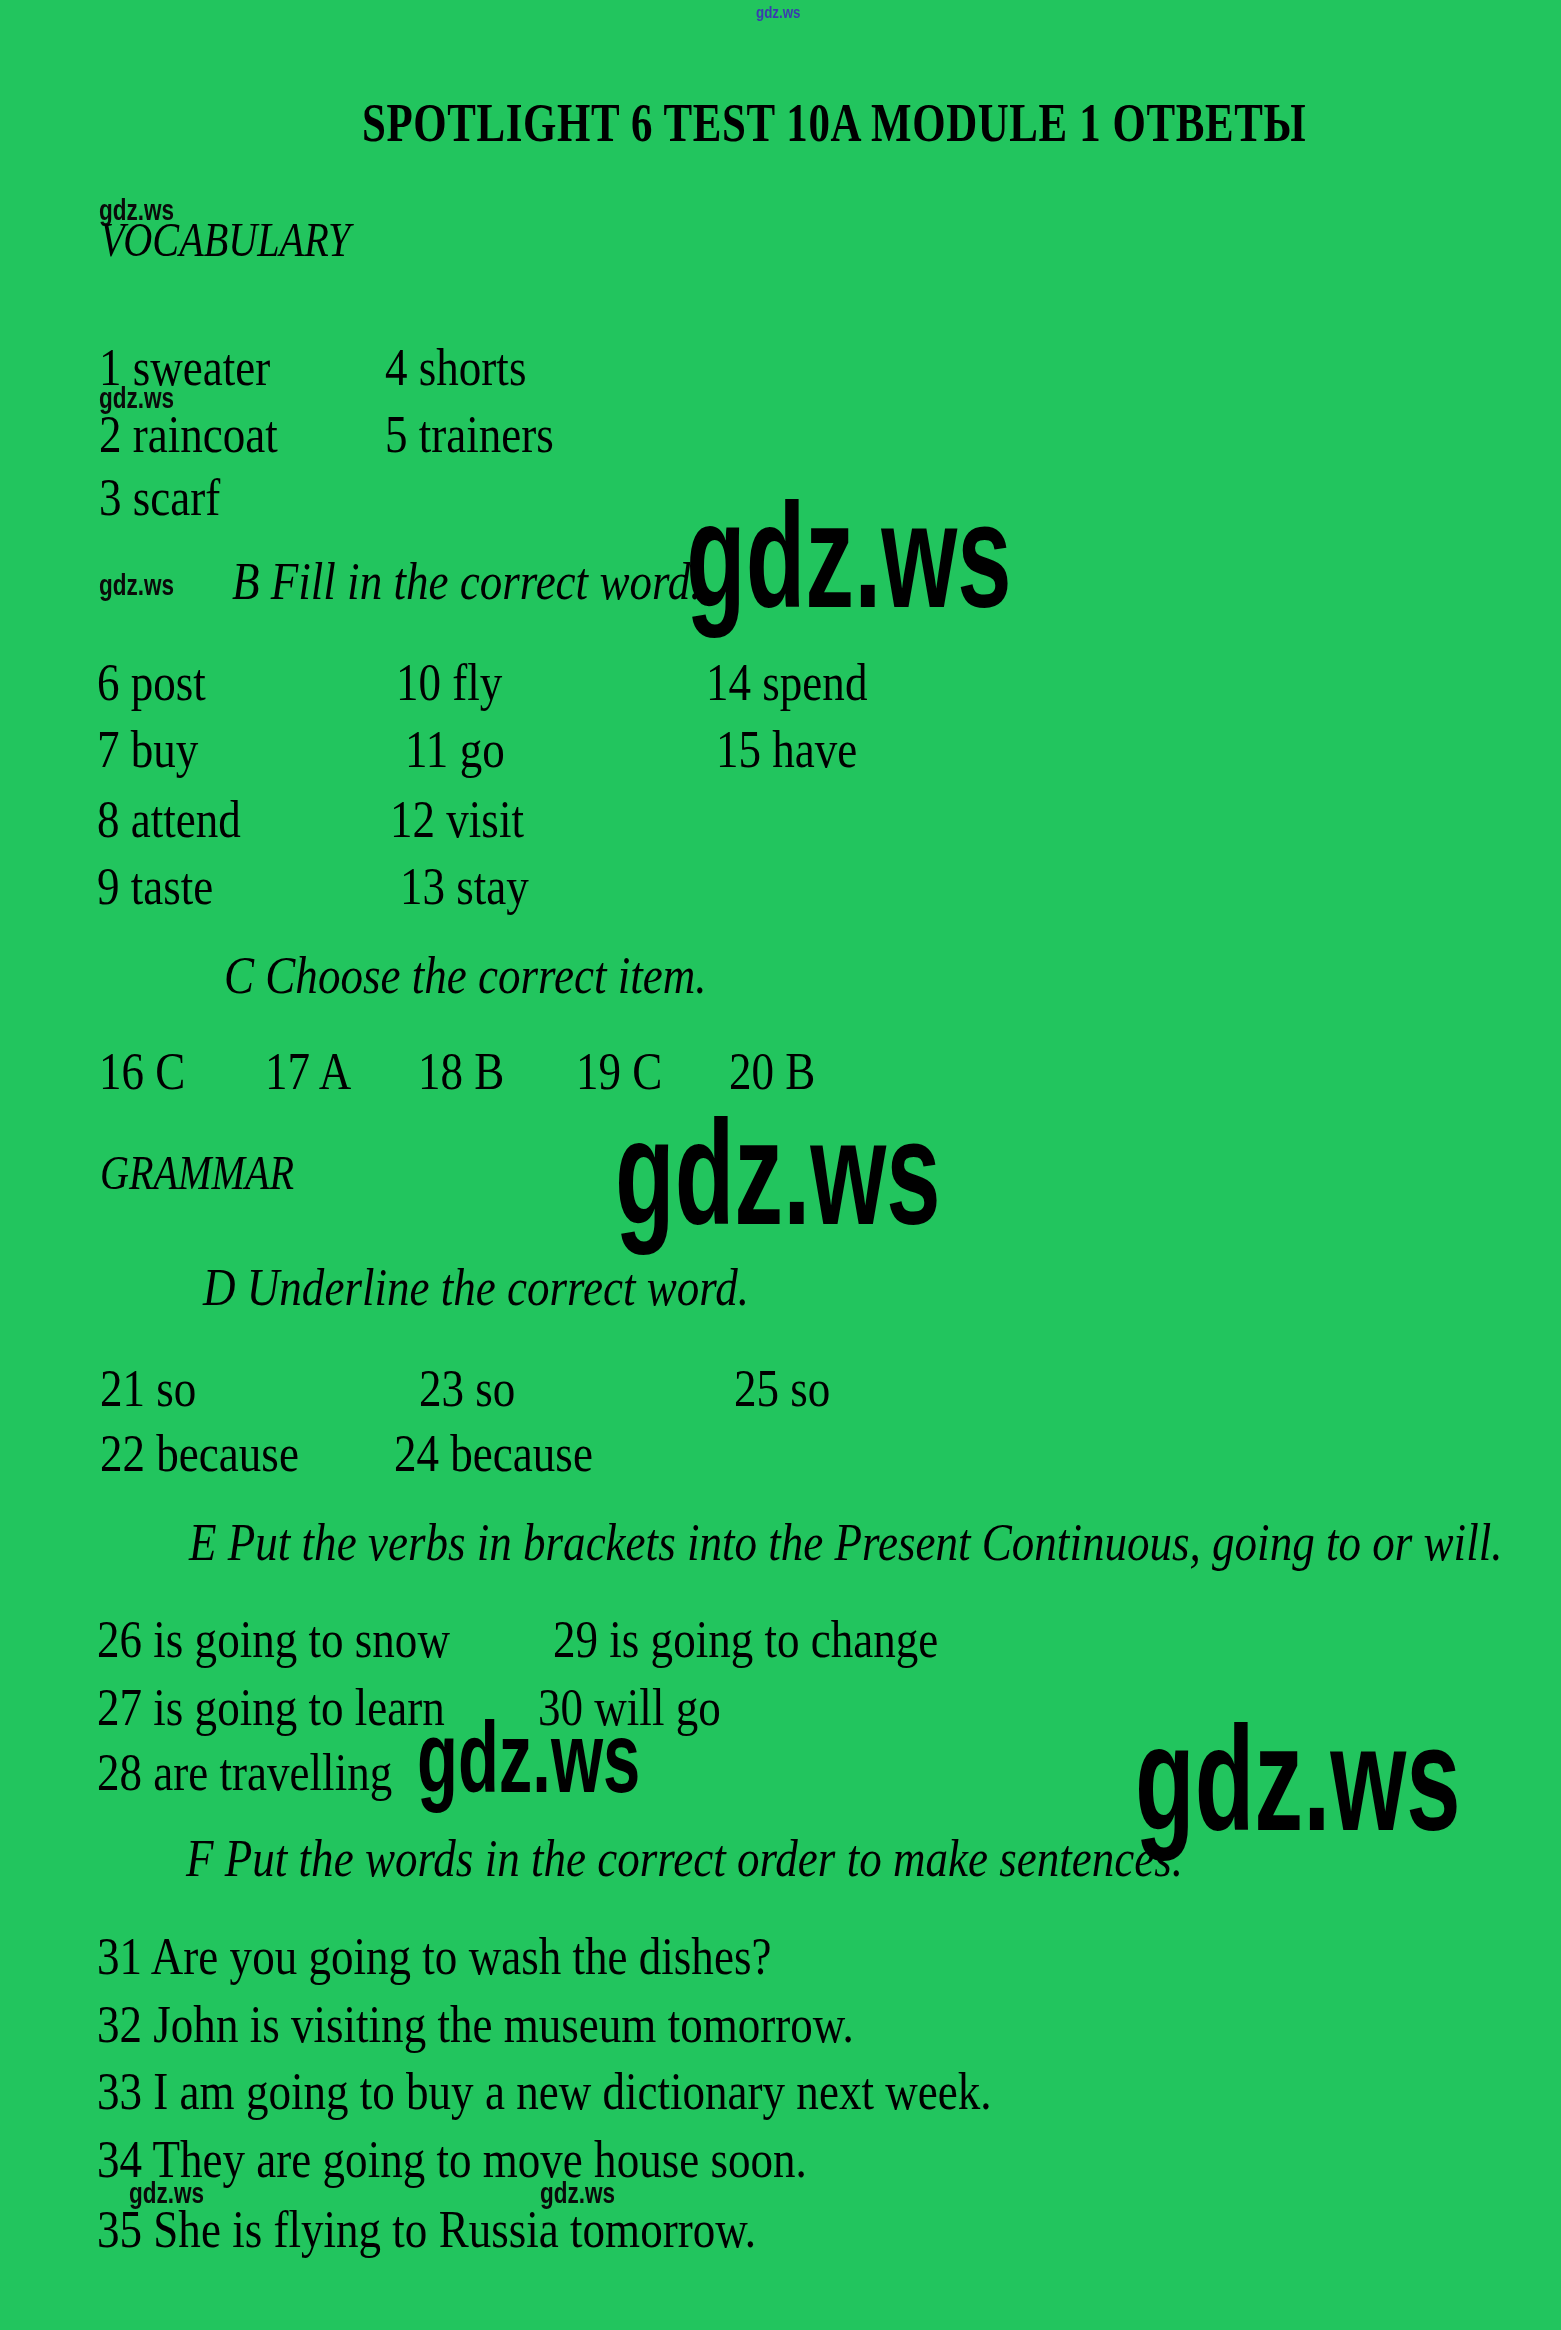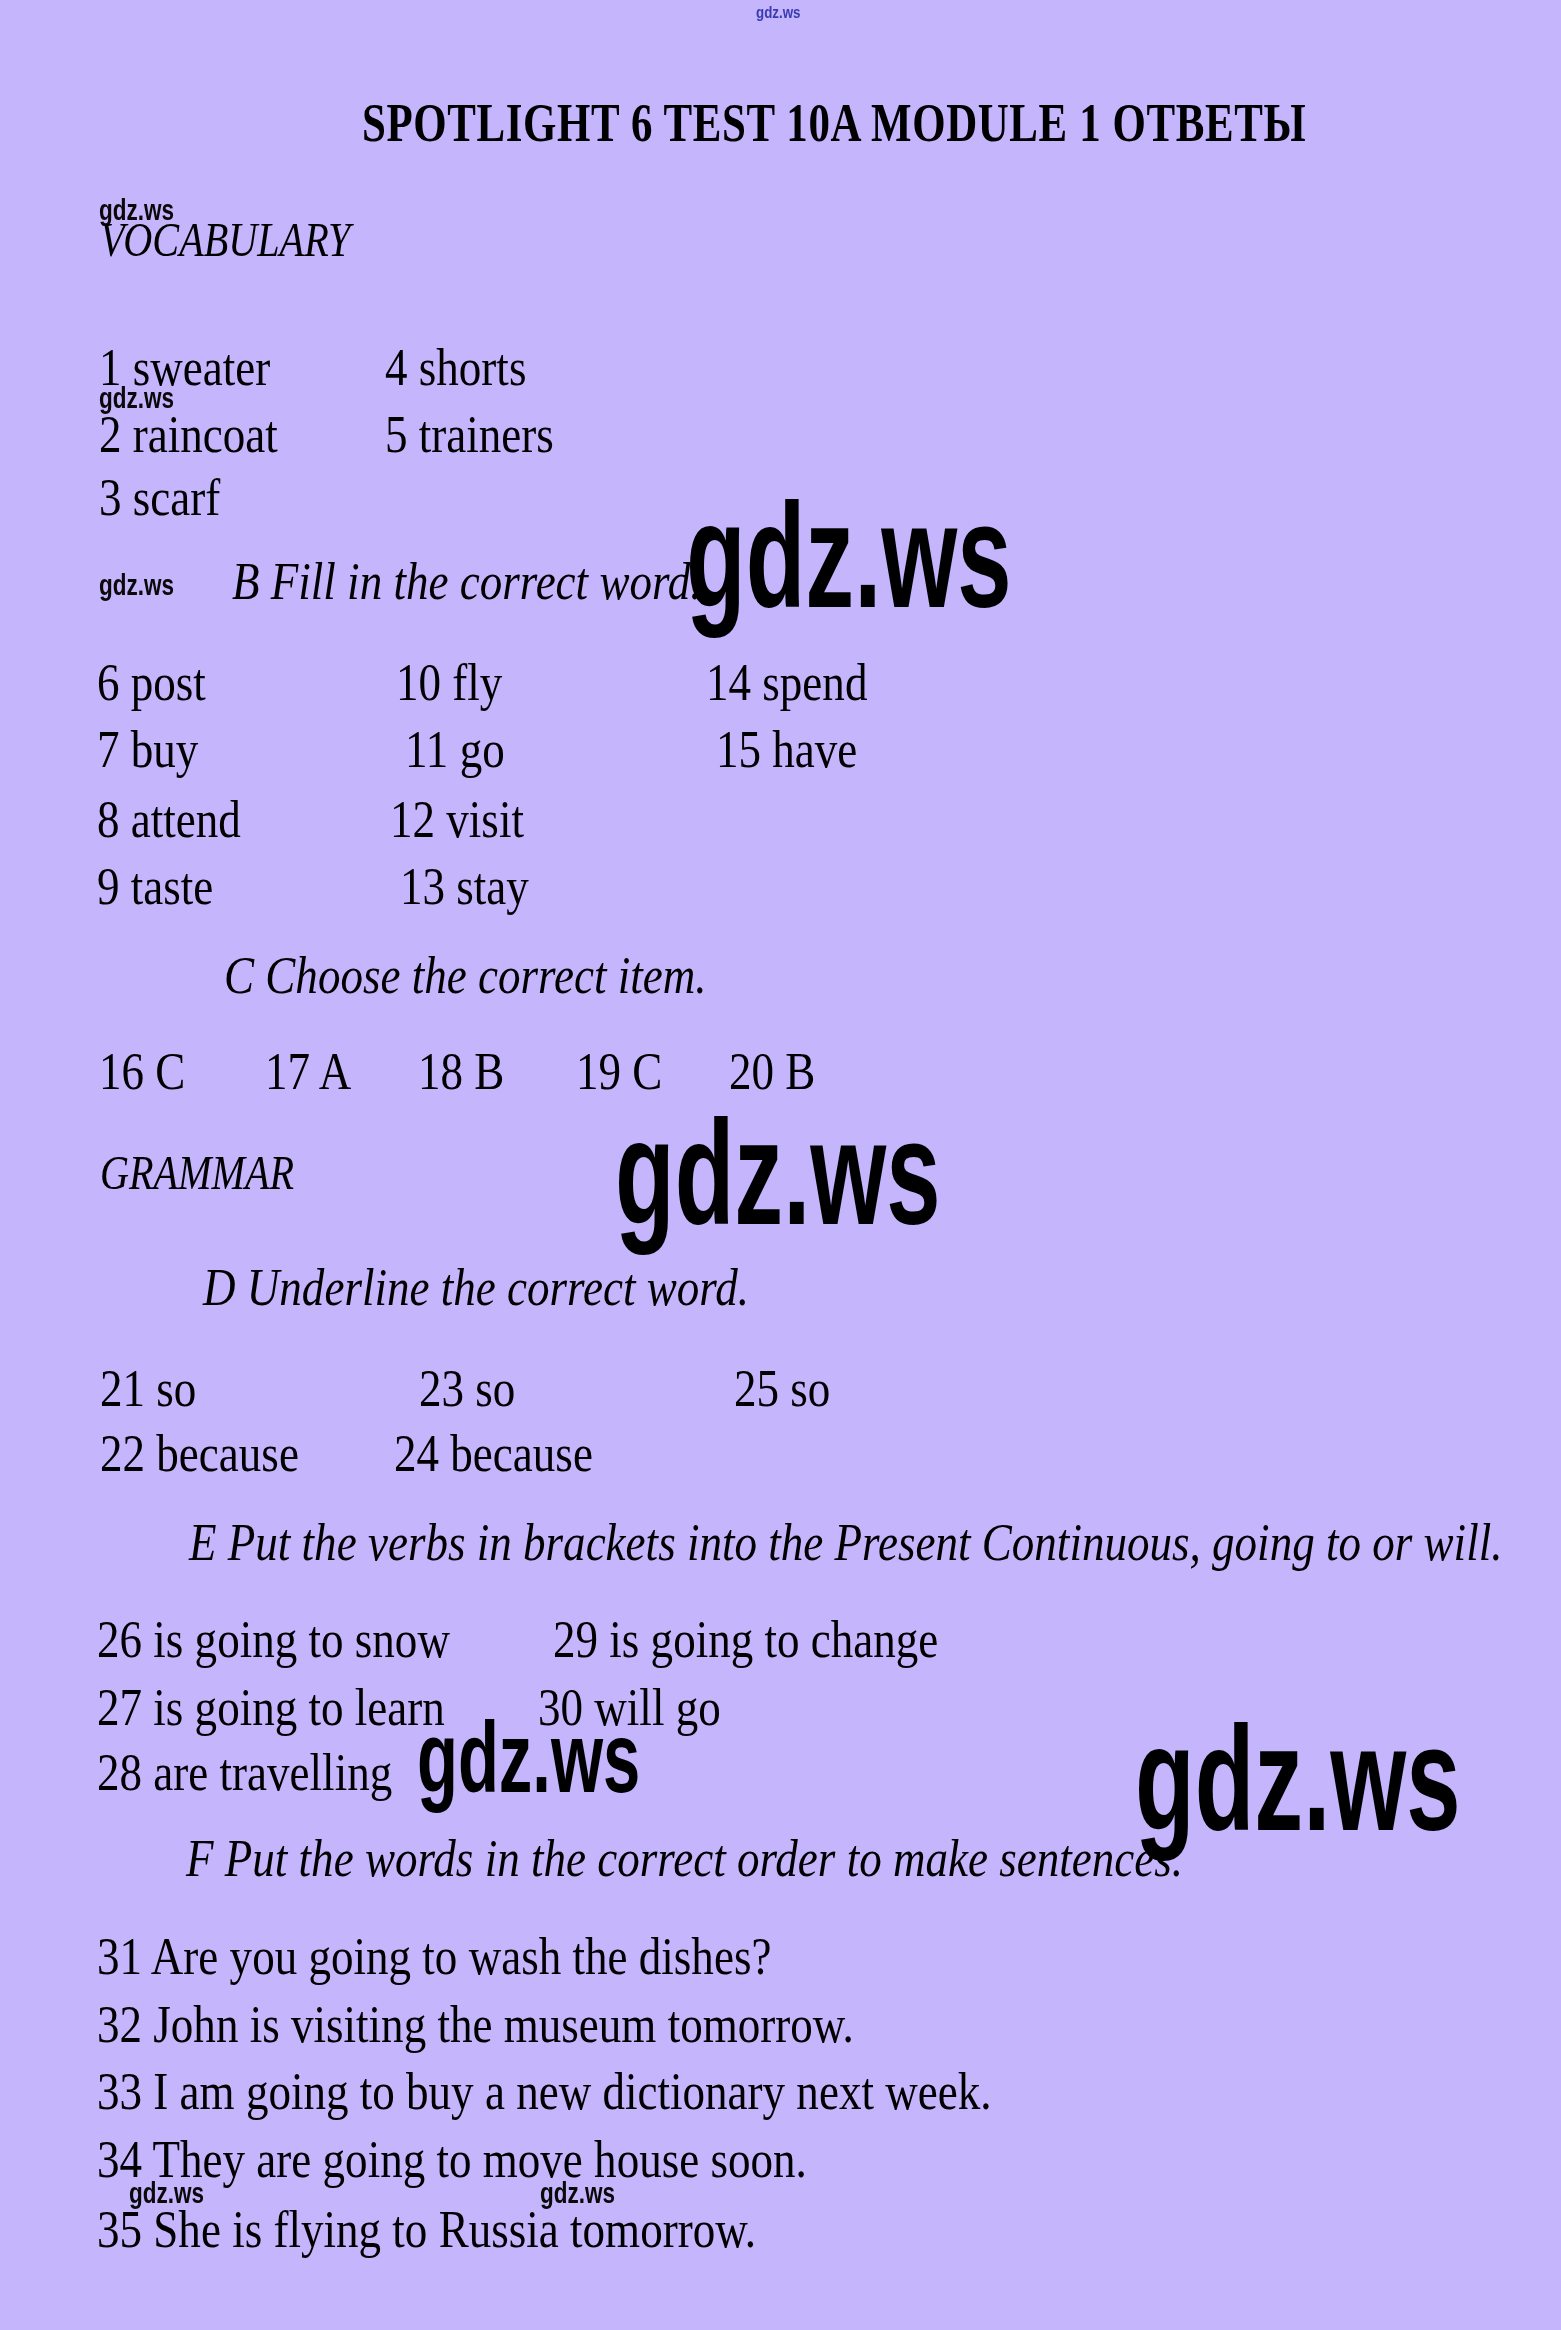--- a/index.html
+++ b/index.html
@@ -1,20 +1,20 @@
 <!DOCTYPE html>
 <html style="font-size:12px"><head>
 <meta charset="utf-8">
 <style>
   html,body{margin:0;padding:0;background:#ffffff;}
   #page{
     position:relative;
     width:1562px;
     height:2330px;
-    background:#c4b5fd;
+    background:#22c55e;
     overflow:hidden;
     font-family:"Liberation Serif", serif;
     color:#000000;
   }
   .abs{position:absolute;white-space:nowrap;line-height:1;transform-origin:0 0;}
   
   .title{
     font-size:55px;
     font-weight:bold;
     transform:scaleX(0.78);

